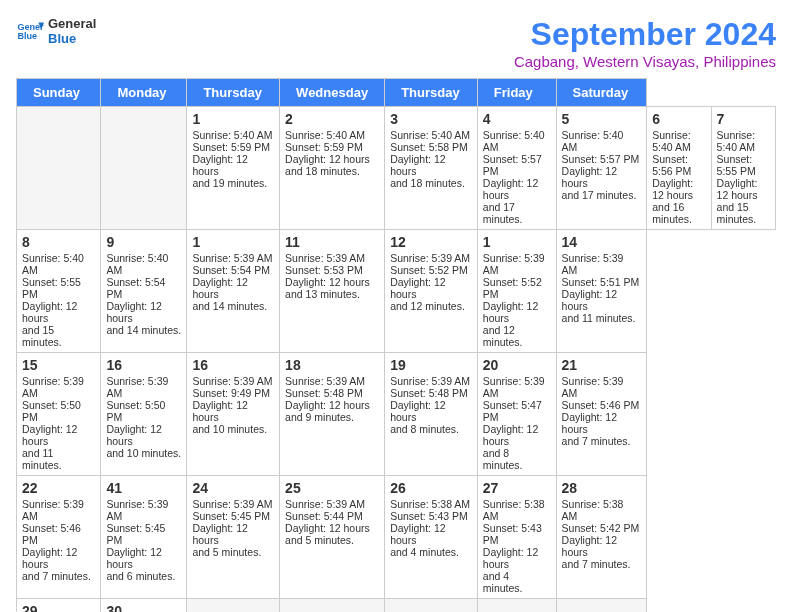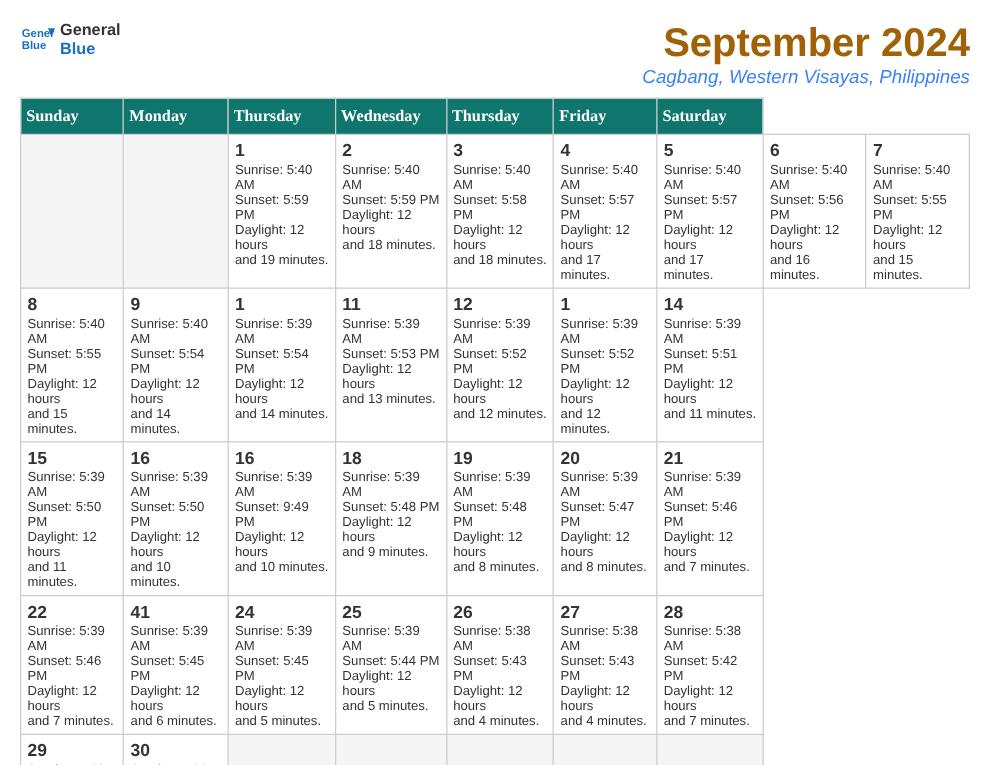--- a/index.html
+++ b/index.html
@@ -24,42 +24,40 @@
     .logo-icon {
       width: 28px;
       height: 28px;
     }
     .title-block {
       text-align: right;
     }
     .title-block h1 {
       font-size: 32px;
       font-weight: bold;
-      color: #a16207;
+      color: #3b82f6;
     }
     .title-block h2 {
       font-size: 15px;
       font-weight: normal;
-      color: #3b82f6;
-      font-style: italic;
+      color: #a21caf;
     }
     table {
       width: 100%;
       border-collapse: collapse;
       font-size: 11px;
     }
     thead tr th {
-      background-color: #0f766e;
+      background-color: #3b82f6;
       color: #fff;
-      padding: 6px 4px;
+      padding: 6px 16px;
       text-align: left;
       font-size: 13px;
       font-weight: bold;
       border: 1px solid #ccc;
-      font-family: Liberation Serif, serif;
     }
     tbody tr td {
       border: 1px solid #ccc;
       padding: 4px 5px;
       vertical-align: top;
       font-size: 10.5px;
       color: #333;
       background: #fff;
       min-height: 80px;
       height: 90px;

